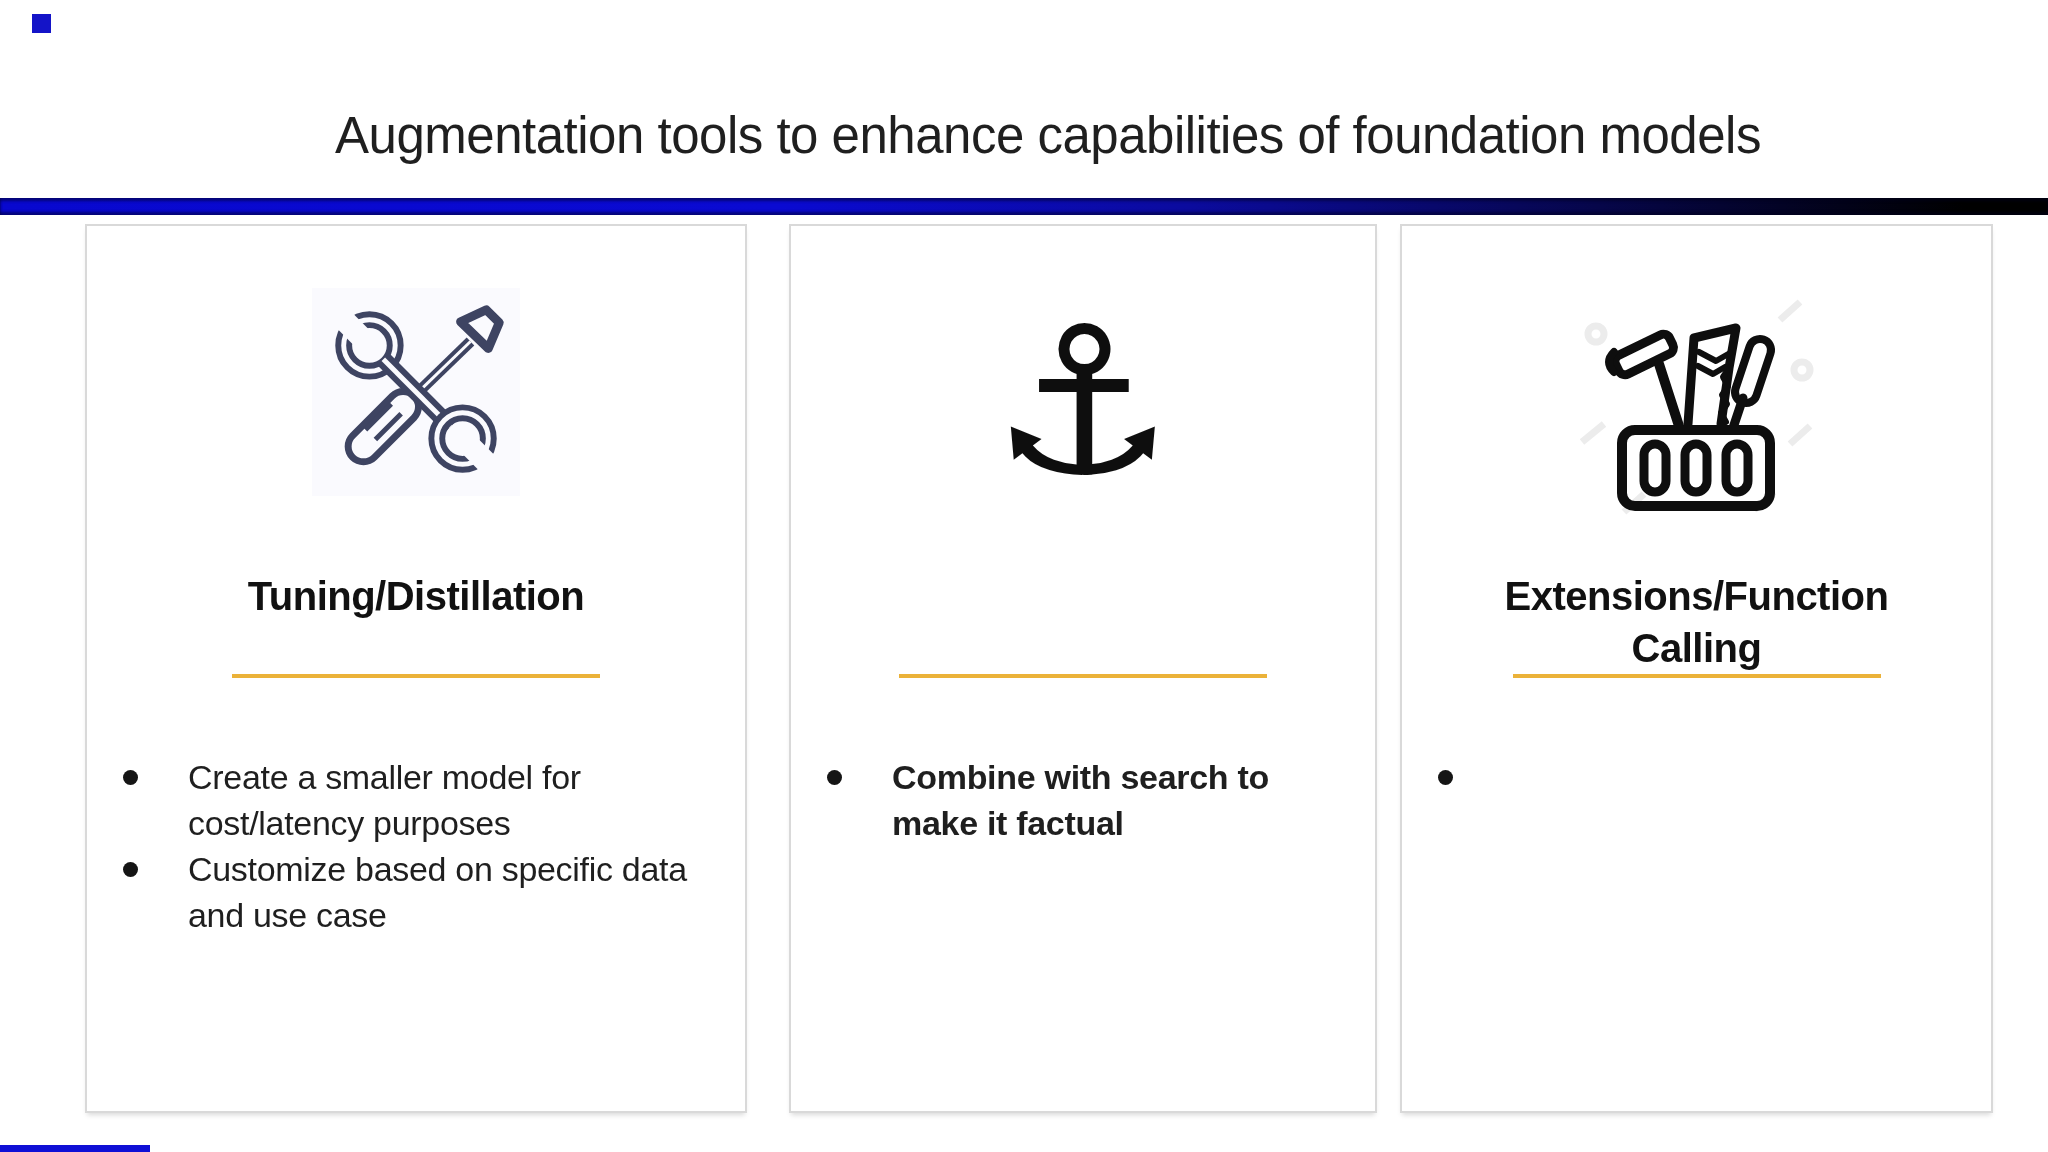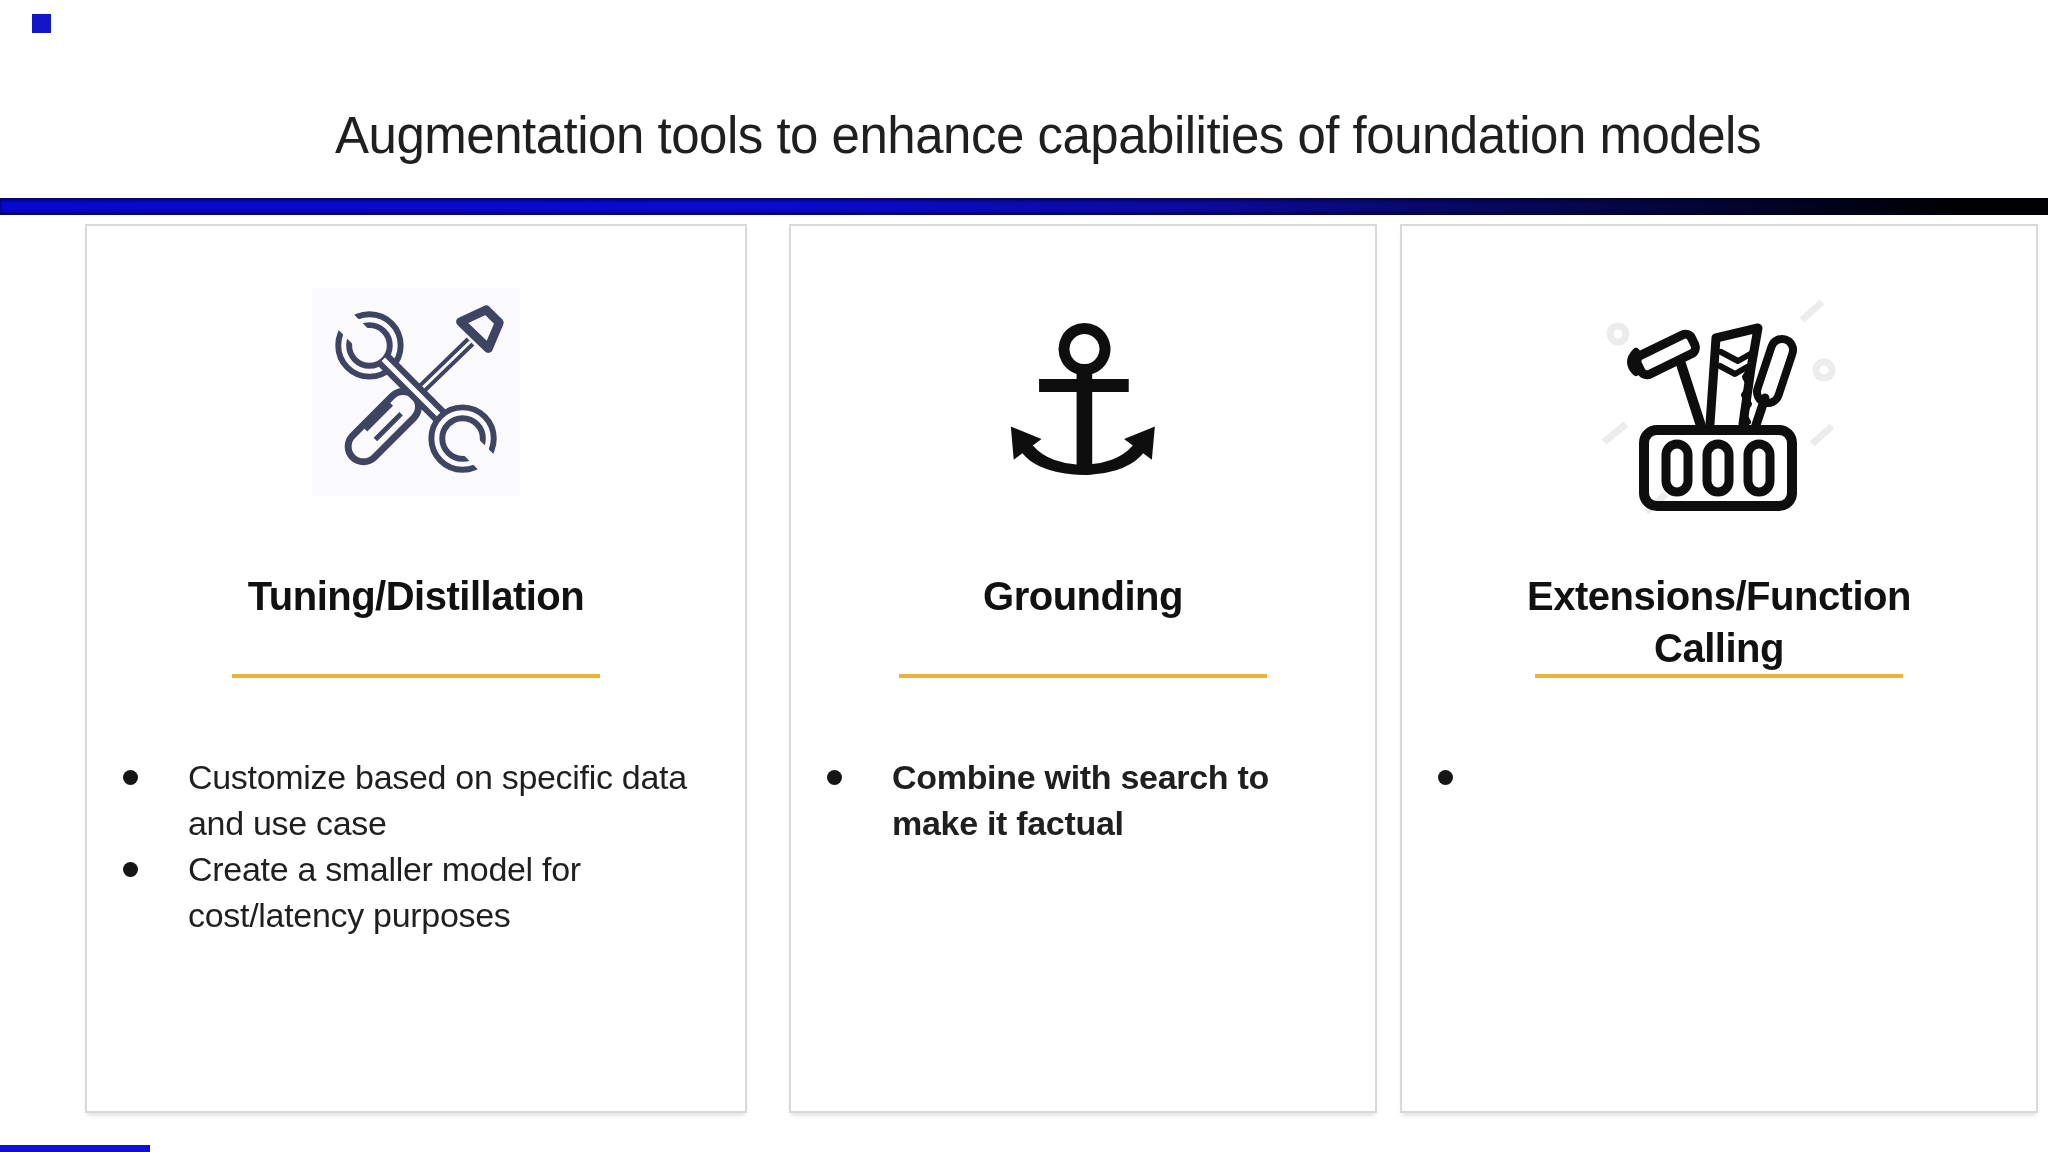--- a/index.html
+++ b/index.html
@@ -18,21 +18,21 @@
   
   .corner-marker{position:absolute;top:14px;left:32px;width:19px;height:19px;background:#1414c8;}
   .bottom-bar{position:absolute;bottom:0;left:0;width:150px;height:7px;background:#0f0fd6;}
 
   
   .card{position:absolute;top:224px;height:889px;background:#ffffff;
         border:2px solid #d9d9d9;box-sizing:border-box;
         box-shadow:0 4px 5px -2px rgba(0,0,0,0.15);}
   .card1{left:85px;width:662px;padding-left:32px;}
   .card2{left:789px;width:588px;}
-  .card3{left:1400px;width:638px;text-decoration:underline;}
+  .card3{left:1400px;width:593px;text-decoration:underline;}
 
   .icon-wrap{position:absolute;left:50%;transform:translateX(-50%);}
   .card1 .icon-wrap{top:62px;}
   .card2 .icon-wrap{top:74px;}
   .card3 .icon-wrap{top:66px;}
 
   .anchor-glyph{font-family:"DejaVu Sans",sans-serif;font-size:205px;line-height:1;color:#0e0e0e;display:block;}
 
   .card-heading{position:absolute;top:344px;left:0;right:0;margin:0;text-align:center;
                 font-size:40px;line-height:52px;font-weight:bold;color:#111111;letter-spacing:-0.5px;}
@@ -81,34 +81,33 @@
         <circle cx="152" cy="152" r="26" fill="none" stroke="#3E4462" stroke-width="17"></circle>
         <circle cx="152" cy="152" r="26" fill="none" stroke="#FAFAFE" stroke-width="5"></circle>
         <line x1="152" y1="152" x2="192" y2="192" stroke="#FAFAFE" stroke-width="22"></line>
       </svg>
     </div>
     <h2 class="card-heading">Tuning/Distillation</h2>
     <div class="accent-underline"></div>
     <div class="bullets">
       <div class="bullet-row">
         <span class="bullet-dot"></span>
-        <span class="bullet-text">Customize based on specific data and use case</span>
+        <span class="bullet-text">Create a smaller model for cost/latency purposes</span>
       </div>
       <div class="bullet-row">
         <span class="bullet-dot"></span>
-        <span class="bullet-text">Create a smaller model for cost/latency purposes</span>
+        <span class="bullet-text">Customize based on specific data and use case</span>
       </div>
     </div>
   </div>
 
   <div class="card card2">
     <div class="icon-wrap">
       <span class="anchor-glyph">⚓</span>
     </div>
-    <h2 class="card-heading">Grounding</h2>
     <div class="accent-underline"></div>
     <div class="bullets">
       <div class="bullet-row">
         <span class="bullet-dot"></span>
         <span class="bullet-text">Combine with search to make it factual</span>
       </div>
     </div>
   </div>
 
   <div class="card card3">

